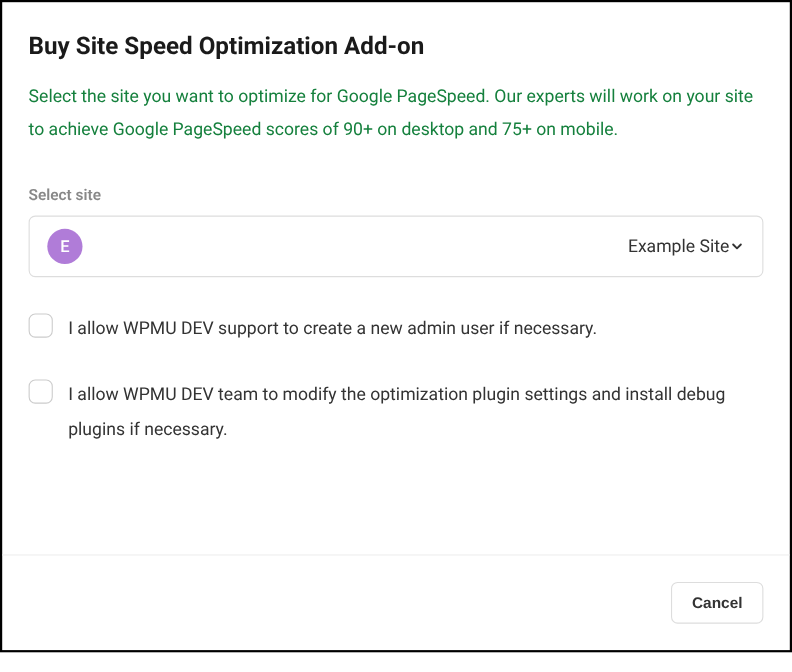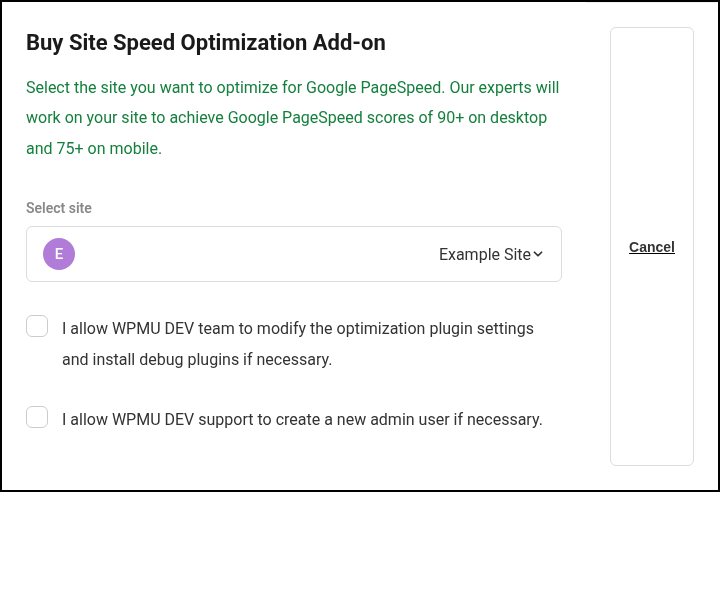--- a/index.html
+++ b/index.html
@@ -9,23 +9,23 @@
     }
     body {
       font-family: -apple-system, BlinkMacSystemFont, "Segoe UI", Roboto, Helvetica, Arial, sans-serif;
       background: #fff;
       width: 720px;
       height: 611px;
     }
     .modal {
       border: 2px solid #000;
       width: 720px;
-      height: 492px;
+      height: 593px;
       display: flex;
-      flex-direction: row;
+      flex-direction: column;
       background: #fff;
     }
     .modal-body {
       padding: 28px 24px 24px 24px;
       flex: 1;
     }
     .modal-title {
       font-size: 22px;
       font-weight: 700;
       color: #1a1a1a;
@@ -96,21 +96,20 @@
       color: #333;
       line-height: 1.9;
       cursor: pointer;
     }
     .modal-footer {
       border-top: 1px solid #eee;
       padding: 24px;
       display: flex;
       justify-content: flex-end;
       gap: 0;
-      text-decoration: underline;
     }
     .btn {
       padding: 10px 18px;
       border-radius: 6px;
       font-size: 14px;
       font-weight: 600;
       cursor: pointer;
       border: none;
     }
     .btn-cancel {
@@ -138,25 +137,25 @@
       <div class="site-name">Example Site</div>
       <span class="chevron-icon">
         <svg viewBox="0 0 24 24" fill="none" stroke="#333" stroke-width="3" stroke-linecap="round" stroke-linejoin="round">
             <polyline points="6 9 12 15 18 9"></polyline>
           </svg>
       </span>
     </div>
 
     <div class="checkbox-row">
       <div class="checkbox"></div>
-      <div class="checkbox-label">I allow WPMU DEV team to modify the optimization plugin settings and install debug plugins if necessary.</div>
+      <div class="checkbox-label">I allow WPMU DEV support to create a new admin user if necessary.</div>
     </div>
 
     <div class="checkbox-row">
       <div class="checkbox"></div>
-      <div class="checkbox-label">I allow WPMU DEV support to create a new admin user if necessary.</div>
+      <div class="checkbox-label">I allow WPMU DEV team to modify the optimization plugin settings and install debug plugins if necessary.</div>
     </div>
   </div>
 
   <div class="modal-footer">
     <button class="btn btn-cancel">Cancel</button>
   </div>
 </div>
 
 </body></html>

